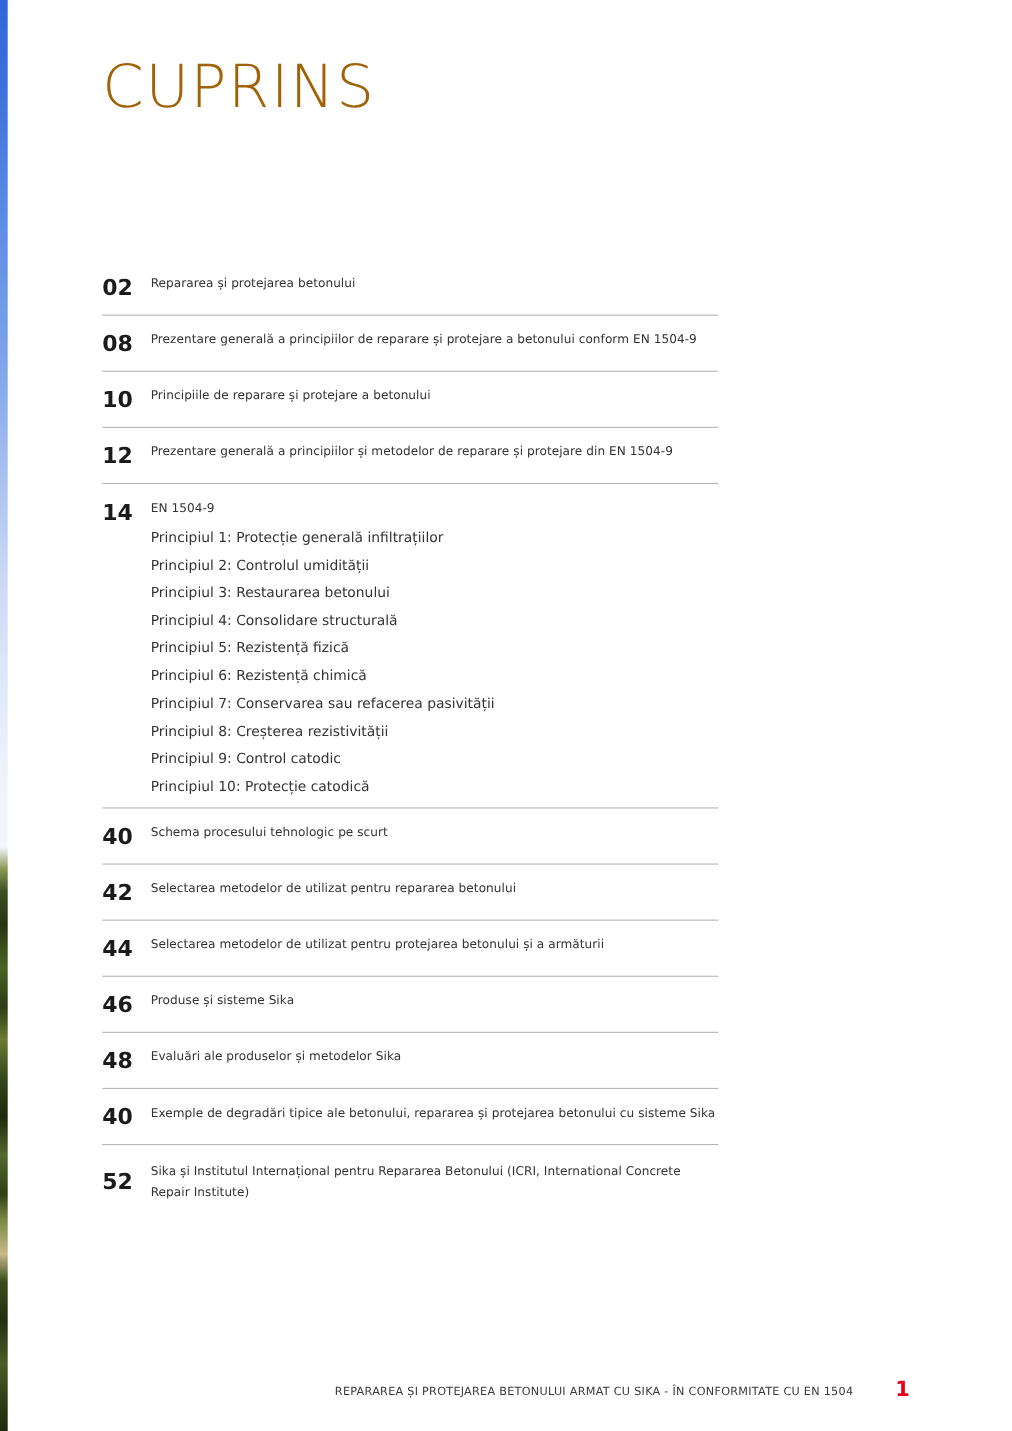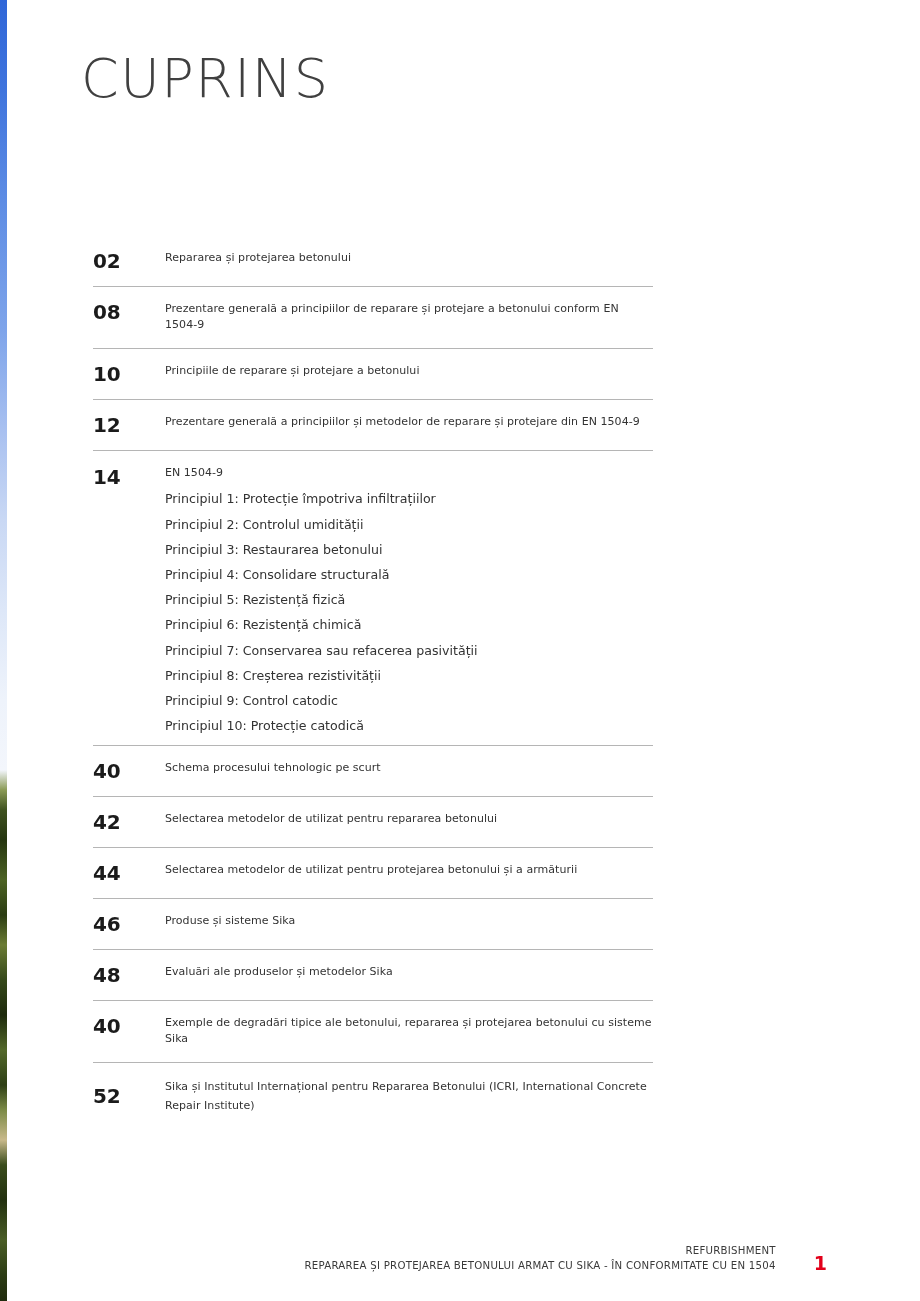--- a/index.html
+++ b/index.html
@@ -49,44 +49,43 @@
         #3a4c1c 1165px,
         #22300f 1200px,
         #4a5d26 1240px,
         #2c3c14 1275px,
         #1f2b0d 1301px);
   }
 
   
   .page-title {
     position: absolute;
-    left: 81px;
+    left: 93px;
     top: 52px;
     font-size: 54px;
     font-weight: 300;
     letter-spacing: 1.5px;
-    color: #404040;
+    color: #a16207;
     line-height: 1.0;
     font-family: "DejaVu Sans", "Liberation Sans", sans-serif;
   }
 
   
   .toc {
     position: absolute;
     left: 93px;
     top: 236px;
     width: 560px;
   }
 
   .toc-entry {
     display: flex;
     align-items: flex-start;
     border-bottom: 1px solid #b5b5b5;
     box-sizing: border-box;
-    gap: 28px;
   }
   .toc-entry.no-rule {
     border-bottom: none;
   }
 
   .toc-num {
     width: 44px;
     flex: 0 0 44px;
     font-size: 20px;
     font-weight: 700;
@@ -199,21 +198,21 @@
       <div class="toc-num">12</div>
       <div class="toc-body">
         <div class="toc-label">Prezentare generală a principiilor și metodelor de reparare și protejare din EN 1504-9</div>
       </div>
     </div>
     <div class="toc-entry row-group">
       <div class="toc-num">14</div>
       <div class="toc-body">
         <div class="toc-label" style="padding-bottom: 12.6px;">EN 1504-9</div>
         <ul class="sub-list">
-          <li>Principiul 1: Protecție împotriva infiltrațiilor</li>
+          <li>Principiul 1: Protecție generală infiltrațiilor</li>
           <li>Principiul 2: Controlul umidității</li>
           <li>Principiul 3: Restaurarea betonului</li>
           <li>Principiul 4: Consolidare structurală</li>
           <li>Principiul 5: Rezistență fizică</li>
           <li>Principiul 6: Rezistență chimică</li>
           <li>Principiul 7: Conservarea sau refacerea pasivității</li>
           <li>Principiul 8: Creșterea rezistivității</li>
           <li>Principiul 9: Control catodic</li>
           <li>Principiul 10: Protecție catodică</li>
         </ul>
@@ -258,17 +257,16 @@
     <div class="toc-entry row-tall no-rule">
       <div class="toc-num">52</div>
       <div class="toc-body">
         <div class="toc-label">Sika și Institutul Internațional pentru Repararea Betonului (ICRI, International Concrete Repair Institute)</div>
       </div>
     </div>
   </div>
 
 <div class="footer">
   <div class="footer-text">
-    <span class="footer-line1">REFURBISHMENT</span>
     <span class="footer-line2">REPARAREA ȘI PROTEJAREA BETONULUI ARMAT CU SIKA - ÎN CONFORMITATE CU EN 1504</span>
   </div>
   <div class="footer-page">1</div>
 </div>
 
 </body></html>

